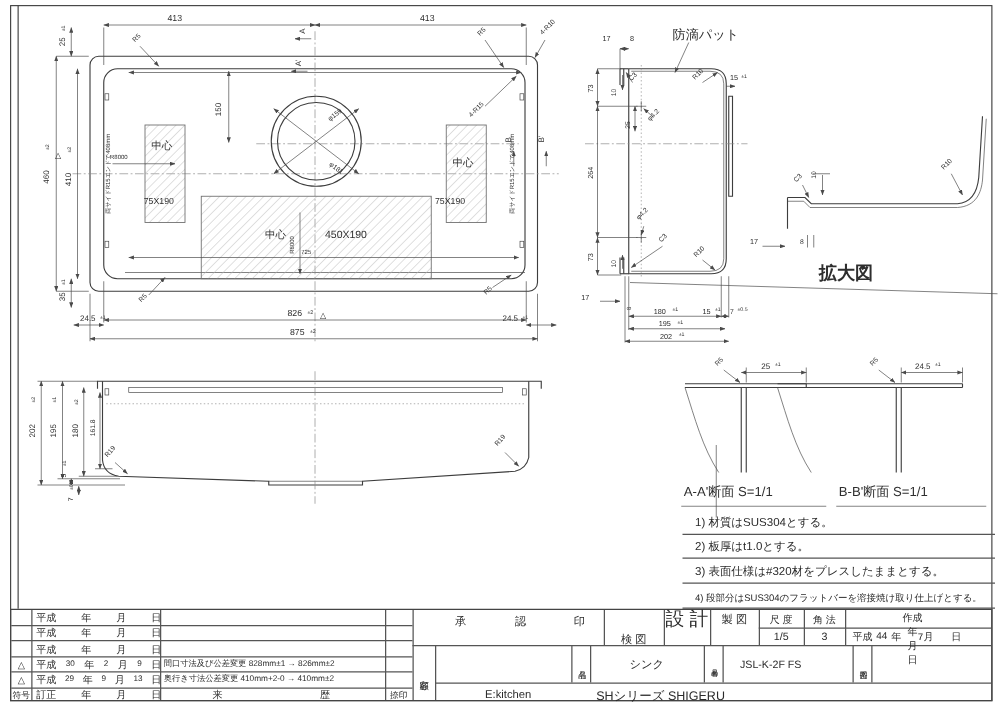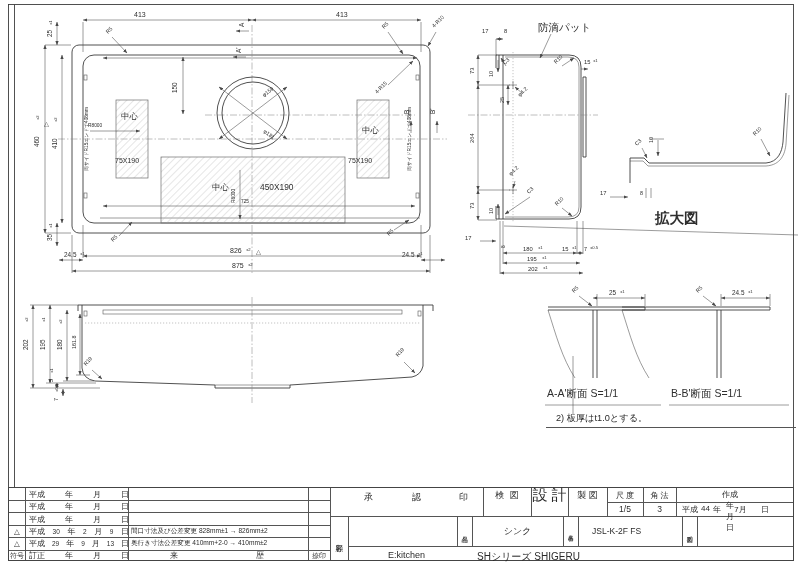--- a/index.html
+++ b/index.html
@@ -325,21 +325,24 @@
         <line class="tn" x1="770" y1="294" x2="770" y2="306"></line>
     <line class="dim" x1="721" y1="298" x2="770" y2="298" marker-start="url(#ar)" marker-end="url(#ar)"></line>
     <text class="t6" x="732" y="295">24.5</text>
     <text class="t4" x="748" y="293">±1</text>
     <text class="t10" x="671" y="397">B-B'断面 S=1/1</text>
     <line class="tn" x1="669" y1="405" x2="789" y2="405"></line>
   </g>
 </svg>
 
 <div id="notes">
+  <div class="note">1) 材質はSUS304とする。</div>
   <div class="note">2) 板厚はt1.0とする。</div>
+  <div class="note">3) 表面仕様は#320材をプレスしたままとする。</div>
+  <div class="note small">4) 段部分はSUS304のフラットバーを溶接焼け取り仕上げとする。</div>
 </div>
 
 <div id="tb">
 
   <div class="vl" style="left:16px;top:0;height:72px;"></div>
   <div class="vl" style="left:119px;top:0;height:72px;"></div>
   <div class="vl" style="left:299px;top:0;height:72px;"></div>
   <div class="vl" style="left:321px;top:0;height:72px;"></div>
   <div class="hl" style="left:0;top:12px;width:321px;"></div>
   <div class="hl" style="left:0;top:24px;width:321px;"></div>
@@ -423,21 +426,21 @@
     <span>来</span>
     <span>歴</span>
   </div>
   <div class="cellt ctr" style="left:299px;top:62px;width:22px;height:11px;font-size:7px;">捺印</div>
 
   <div>
     <span class="cellt" style="left:355px;top:3px;font-size:9px;">承</span>
     <span class="cellt" style="left:403px;top:3px;font-size:9px;">認</span>
     <span class="cellt" style="left:450px;top:3px;font-size:9px;">印</span>
   </div>
-  <div class="cellt ctr" style="left:474px;top:0;width:48px;height:14px;font-size:9px;font-family:Liberation Mono, monospace;">検 図</div>
+  <div class="cellt ctr" style="left:474px;top:16px;width:48px;height:14px;font-size:9px;">検 図</div>
   <div class="cellt ctr" style="left:522px;top:0;width:37px;height:14px;font-size:15px;">設 計</div>
   <div class="cellt ctr" style="left:559px;top:0;width:39px;height:14px;font-size:9px;">製 図</div>
   <div class="cellt ctr" style="left:598px;top:0;width:36px;height:14px;font-size:8px;">尺 度</div>
   <div class="cellt ctr" style="left:598px;top:14px;width:36px;height:14px;font-size:8.5px;">1/5</div>
   <div class="cellt ctr" style="left:634px;top:0;width:33px;height:14px;font-size:8px;">角 法</div>
   <div class="cellt ctr" style="left:634px;top:14px;width:33px;height:14px;font-size:8.5px;">3</div>
   <div class="cellt" style="left:667px;top:1px;width:117px;height:13px;display:flex;justify-content:space-between;align-items:center;padding:0 14px 0 5px;box-sizing:border-box;font-size:8px;flex-direction:column;">
     <span>作成</span>
     <span>年</span>
     <span>月</span>

